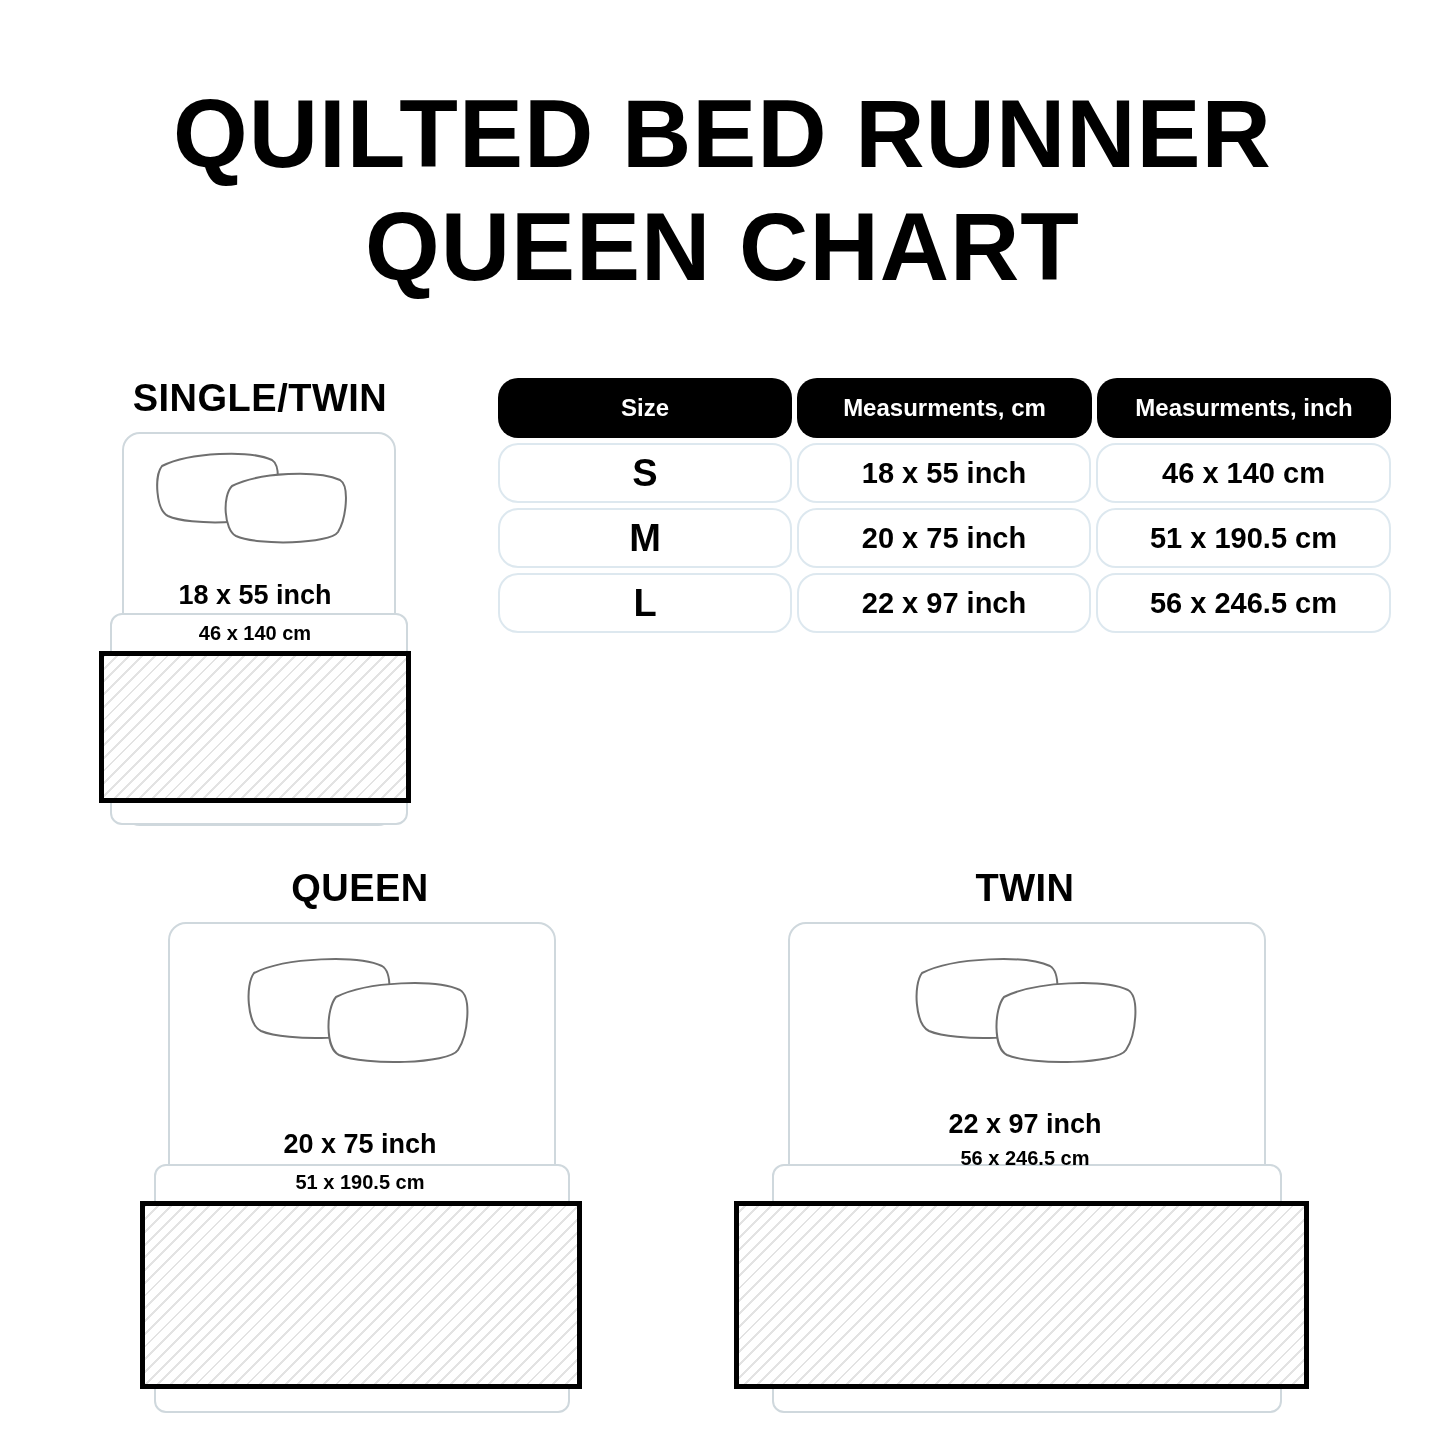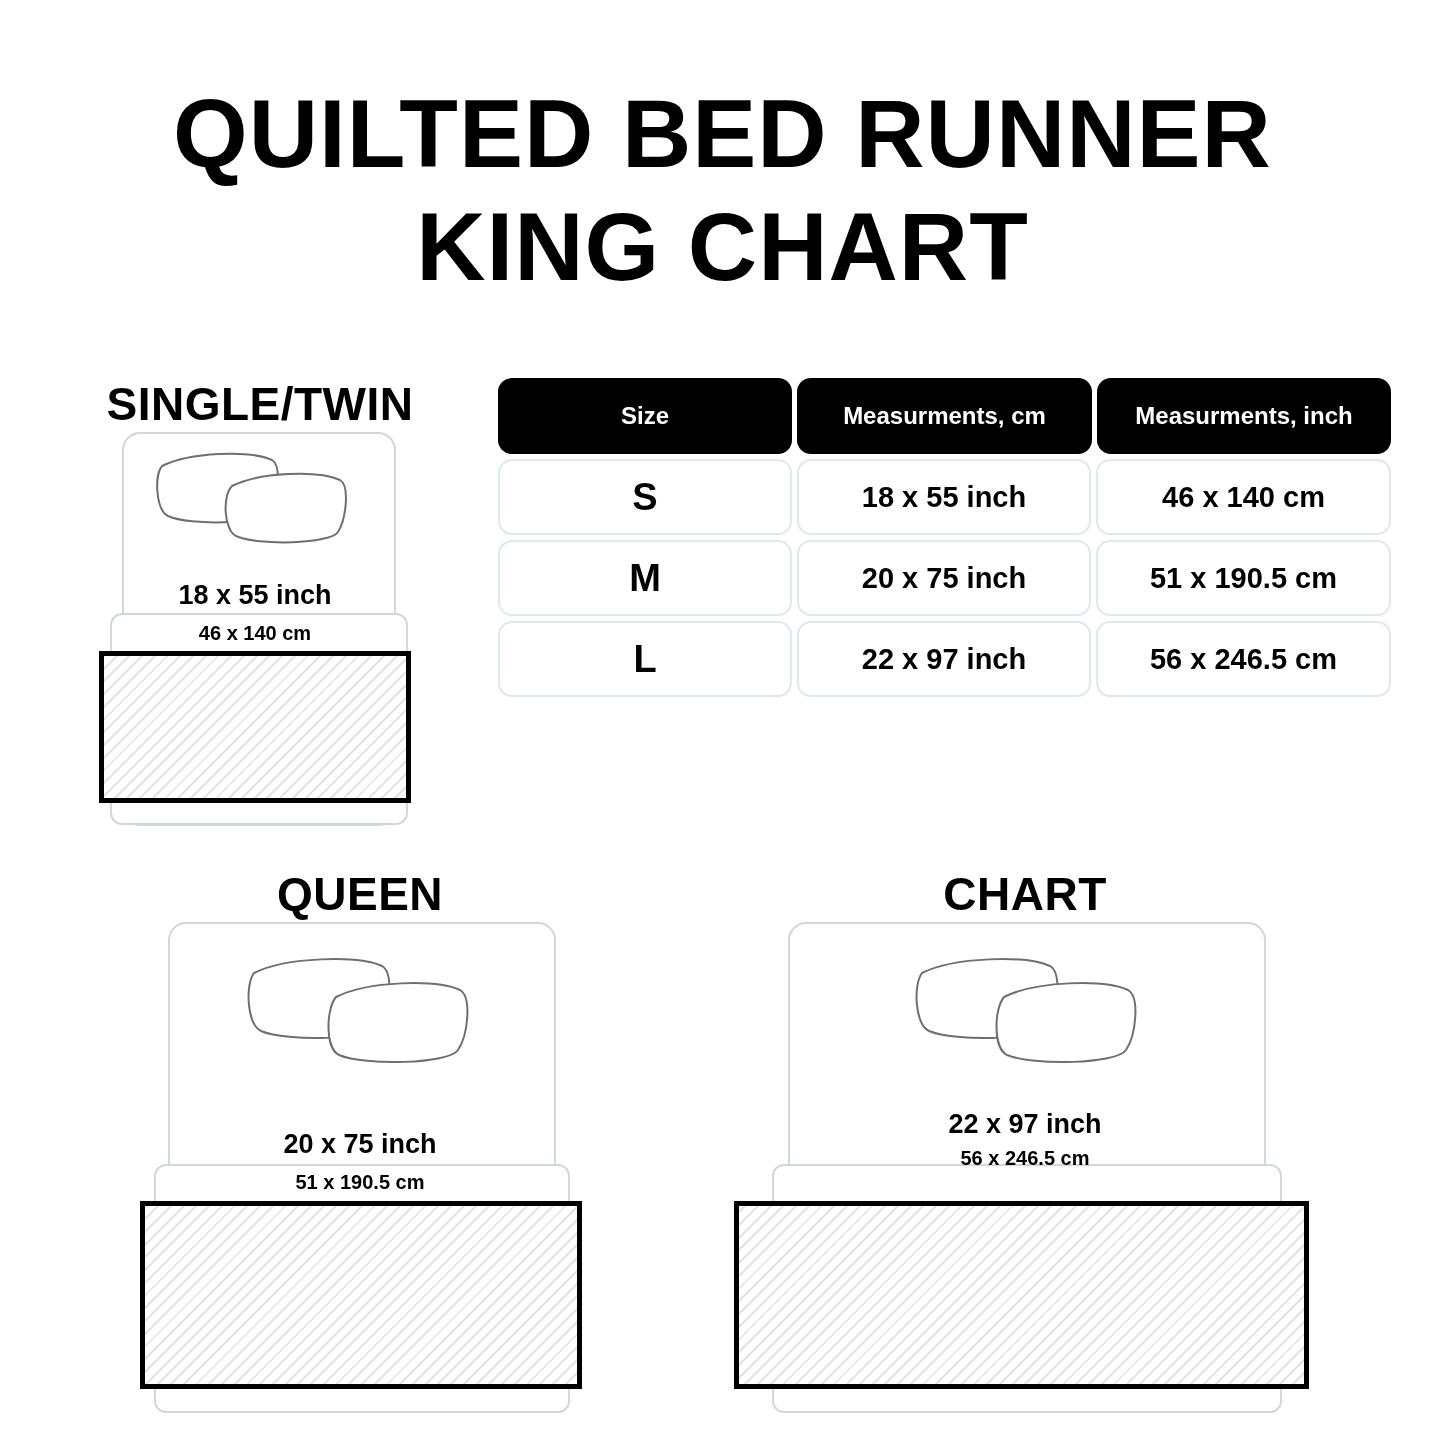--- a/index.html
+++ b/index.html
@@ -43,25 +43,25 @@
     top: 359px;
     width: 898px;
   }
   .trow {
     display: flex;
     gap: 5px;
     margin-bottom: 5px;
   }
   .cell {
     box-sizing: border-box;
-    border-radius: 14px;
+    border-radius: 20px;
     display: flex;
     align-items: center;
     justify-content: center;
-    height: 76px;
+    height: 60px;
     font-size: 25px;
   }
   .c1 { width: 294px; }
   .c2 { width: 294px; }
   .c3 { width: 295px; }
   .header .cell {
     background: #000000;
     color: #ffffff;
     font-weight: bold;
     font-size: 24px;
@@ -72,21 +72,21 @@
     font-weight: bold;
     font-size: 29px;
   }
   .body .c1 { font-size: 38px; }
 
   
   .bedblock { position: absolute; }
   .bedlabel {
     position: absolute;
     text-align: center;
-    font-size: 46px;
+    font-size: 38px;
     font-weight: bold;
     letter-spacing: 0.5px;
   }
   .mattress {
     position: absolute;
     border: 2px solid #cfd8dd;
     border-radius: 18px;
     background: #ffffff;
   }
   .sheet {
@@ -122,21 +122,21 @@
     font-weight: bold;
   }
 </style>
 </head>
 <body>
 
 <div class="page">
 
   <div class="title">
     <span>QUILTED BED RUNNER</span>
-    <span class="line2">KING CHART</span>
+    <span class="line2">QUEEN CHART</span>
   </div>
 
   <div class="table">
     <div class="trow header">
       <div class="cell c1">Size</div>
       <div class="cell c3">Measurments, cm</div>
       <div class="cell c2">Measurments, inch</div>
     </div>
     <div class="trow body">
       <div class="cell c1">S</div>
@@ -184,21 +184,21 @@
       <path d="M96,50 C128,34 196,32 220,43 C232,50 228,88 218,103 C209,117 125,119 99,108 C85,101 86,62 96,50 Z" fill="#ffffff" stroke="#6f6f6f" stroke-width="2"></path>
     </svg>
 
     <div class="runner" style="left:140px; top:1182px; width:442px; height:188px;"></div>
 
     <div class="dim-inch" style="left:120px; top:1110px; width:480px;">20 x 75 inch</div>
     <div class="dim-cm" style="left:120px; top:1152px; width:480px;">51 x 190.5 cm</div>
   </div>
 
   <div class="bedblock">
-    <div class="bedlabel" style="left:795px; top:848px; width:460px;">CHART</div>
+    <div class="bedlabel" style="left:795px; top:848px; width:460px;">TWIN</div>
 
     <div class="mattress" style="left:788px; top:903px; width:474px; height:483px;"></div>
     <div class="sheet" style="left:772px; top:1145px; width:506px; height:245px;"></div>
 
     <svg class="pillow-svg" style="left:908px; top:928px;" width="245" height="135" viewBox="0 0 245 135">
       <path d="M14,26 C46,10 118,8 142,19 C154,26 150,64 140,79 C131,93 47,95 21,84 C7,77 5,38 14,26 Z" fill="#ffffff" stroke="#6f6f6f" stroke-width="2"></path>
       <path d="M96,50 C128,34 196,32 220,43 C232,50 228,88 218,103 C209,117 125,119 99,108 C85,101 86,62 96,50 Z" fill="#ffffff" stroke="#6f6f6f" stroke-width="2"></path>
     </svg>
 
     <div class="runner" style="left:734px; top:1182px; width:575px; height:188px;"></div>

